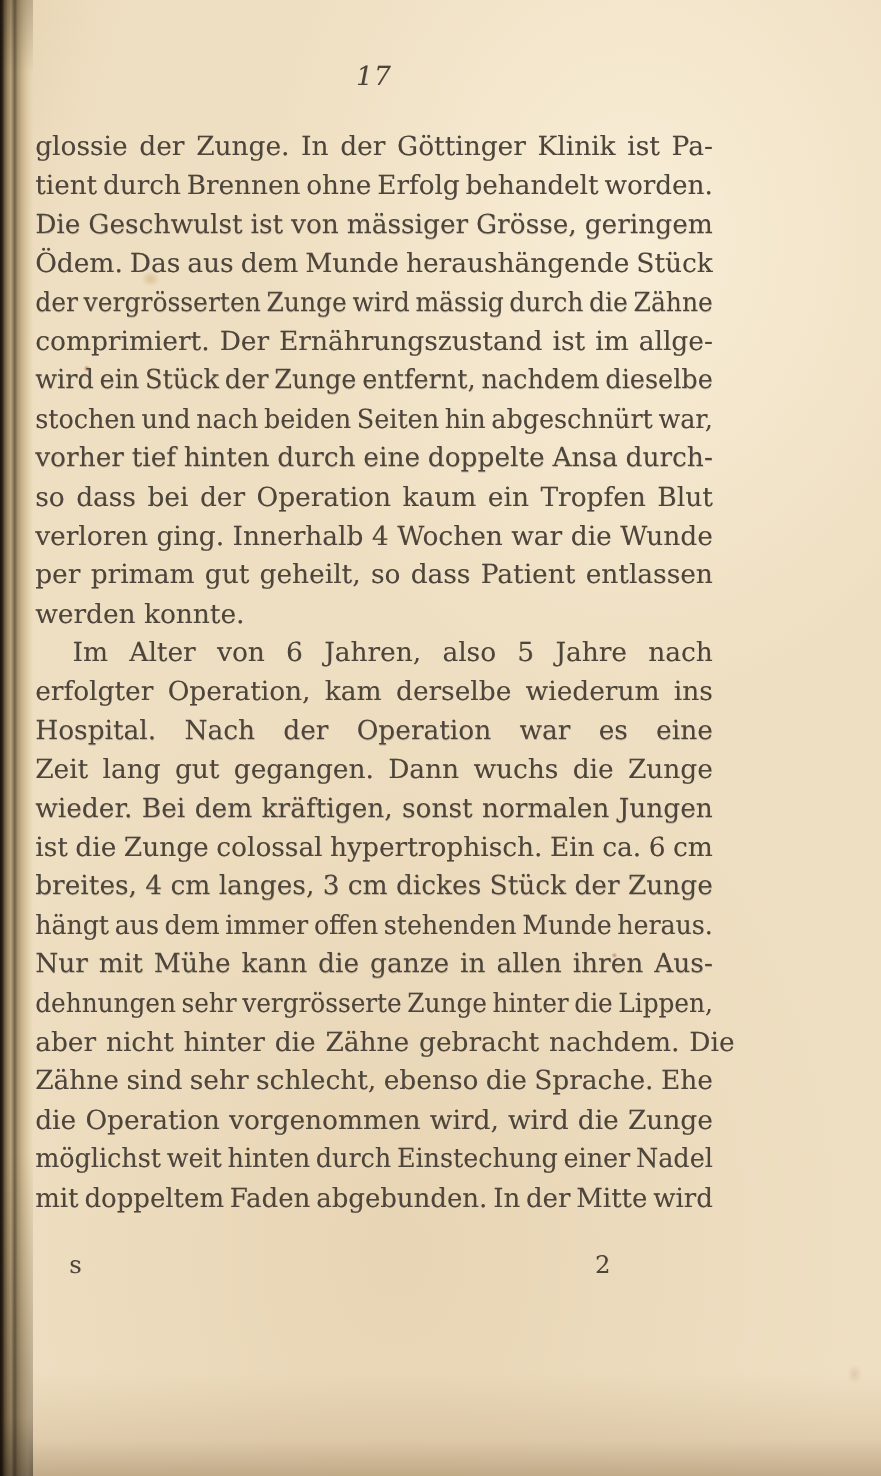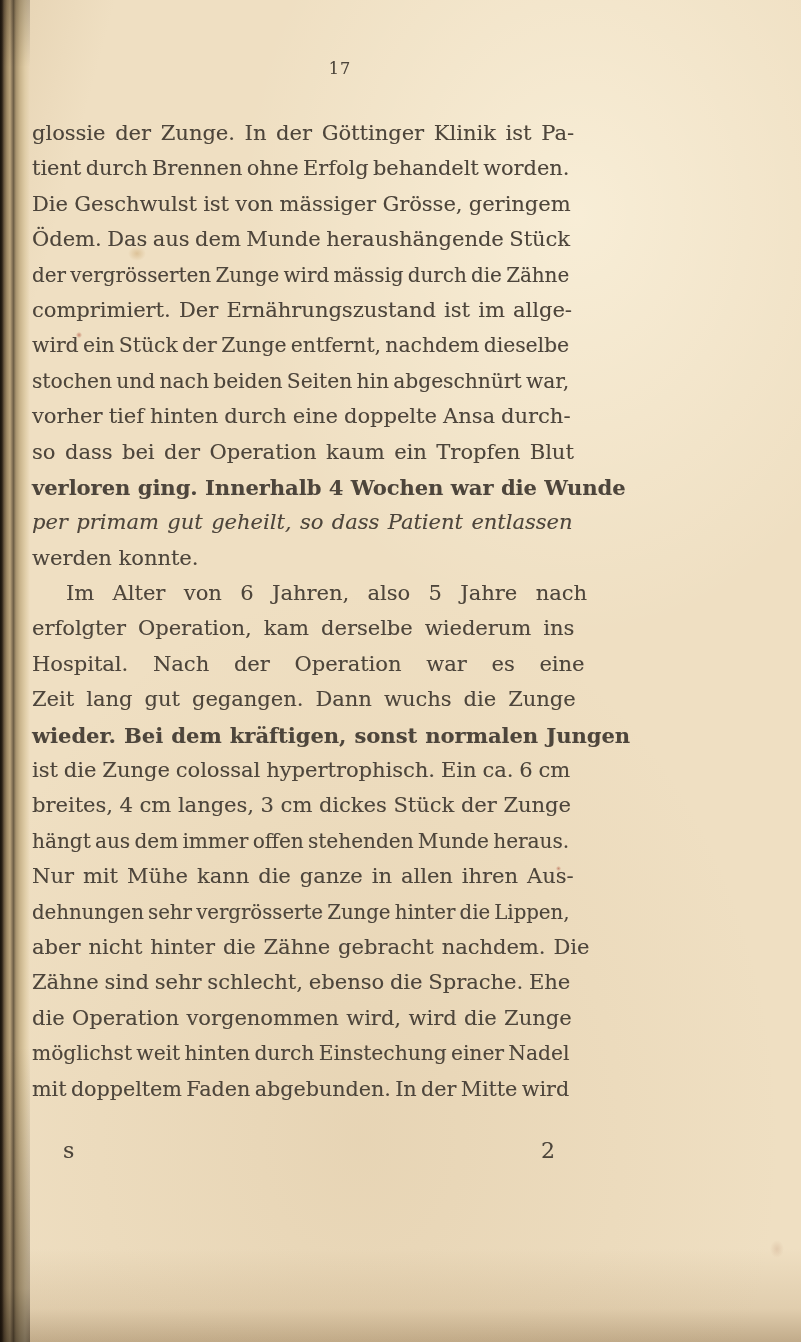--- a/index.html
+++ b/index.html
@@ -30,27 +30,28 @@
       #dfcca6 25px, rgba(239,223,194,0) 30px);
   }
   .binding::after {
     content: ""; position: absolute; inset: 0;
     background: linear-gradient(to bottom,
       rgba(38,27,15,0.22) 0%, rgba(38,27,15,0) 5%,
       rgba(38,27,15,0) 78%, rgba(38,27,15,0.28) 96%, rgba(24,16,8,0.5) 100%);
   }
   .pagenum {
     position: absolute; left: 32px; top: 57px; width: 616px;
-    text-align: center; font-size: 16px; line-height: 24px;
+    text-align: center; font-size: 24px; line-height: 24px;
     letter-spacing: 1px;
     text-shadow: 0.3px 0.3px 0.5px rgba(77,69,59,0.35);
+    font-style: italic;
   }
   .textblock {
     position: absolute; left: 32px; top: 116px; width: 616px;
-    font-size: 21px;
+    font-size: 24px;
     text-shadow: 0.3px 0.3px 0.5px rgba(77,69,59,0.3);
   }
   .tline {
     width: 616px; height: 35.4px; line-height: 35.4px;
     white-space: nowrap; overflow: visible;
   }
   .lc { display: inline-block; transform-origin: left center; white-space: nowrap; }
   .indent { display: inline-block; width: 34px; height: 1px; }
   .sig {
     position: absolute; top: 1140px; font-size: 22px; line-height: 22px;
@@ -85,30 +86,30 @@
         <div class="tline"><span class="lc" style="word-spacing: 3px;">glossie der Zunge. In der Göttinger Klinik ist Pa-</span></div>
         <div class="tline"><span class="lc" style="word-spacing: -2.2px; transform: scaleX(0.993548);">tient durch Brennen ohne Erfolg behandelt worden.</span></div>
         <div class="tline"><span class="lc" style="word-spacing: -0.450521px;">Die Geschwulst ist von mässiger Grösse, geringem</span></div>
         <div class="tline"><span class="lc" style="word-spacing: -1.21615px;">Ödem. Das aus dem Munde heraushängende Stück</span></div>
         <div class="tline"><span class="lc" style="word-spacing: -2.2px; transform: scaleX(0.946714);">der vergrösserten Zunge wird mässig durch die Zähne</span></div>
         <div class="tline"><span class="lc" style="word-spacing: 1.50313px;">comprimiert. Der Ernährungszustand ist im allge-</span></div>
         <div class="tline"><span class="lc" style="word-spacing: -2.2px; transform: scaleX(0.967484);">wird ein Stück der Zunge entfernt, nachdem dieselbe</span></div>
         <div class="tline"><span class="lc" style="word-spacing: -2.2px; transform: scaleX(0.962195);">stochen und nach beiden Seiten hin abgeschnürt war,</span></div>
         <div class="tline"><span class="lc" style="word-spacing: -0.575893px;">vorher tief hinten durch eine doppelte Ansa durch-</span></div>
         <div class="tline"><span class="lc" style="word-spacing: 2.83789px;">so dass bei der Operation kaum ein Tropfen Blut</span></div>
-        <div class="tline"><span class="lc" style="word-spacing: 0.0959821px; font-weight: bold;">verloren ging. Innerhalb 4 Wochen war die Wunde</span></div>
-        <div class="tline"><span class="lc" style="word-spacing: 1.75px; font-style: italic;">per primam gut geheilt, so dass Patient entlassen</span></div>
+        <div class="tline"><span class="lc" style="word-spacing: 0.0959821px;">verloren ging. Innerhalb 4 Wochen war die Wunde</span></div>
+        <div class="tline"><span class="lc" style="word-spacing: 1.75px;">per primam gut geheilt, so dass Patient entlassen</span></div>
         <div class="tline"><span class="lc">werden konnte.</span></div>
       </div>
       <div>
         <div class="tline"><span class="lc" style="word-spacing: 11.7207px;"><span class="indent"></span>Im Alter von 6 Jahren, also 5 Jahre nach</span></div>
         <div class="tline"><span class="lc" style="word-spacing: 5.4125px;">erfolgter Operation, kam derselbe wiederum ins</span></div>
         <div class="tline"><span class="lc" style="word-spacing: 18.0573px;">Hospital. Nach der Operation war es eine</span></div>
         <div class="tline"><span class="lc" style="word-spacing: 5.38616px;">Zeit lang gut gegangen. Dann wuchs die Zunge</span></div>
-        <div class="tline"><span class="lc" style="word-spacing: 0.869792px; font-weight: bold;">wieder. Bei dem kräftigen, sonst normalen Jungen</span></div>
+        <div class="tline"><span class="lc" style="word-spacing: 0.869792px;">wieder. Bei dem kräftigen, sonst normalen Jungen</span></div>
         <div class="tline"><span class="lc" style="word-spacing: -0.771484px;">ist die Zunge colossal hypertrophisch. Ein ca. 6 cm</span></div>
         <div class="tline"><span class="lc" style="word-spacing: -0.0364583px;">breites, 4 cm langes, 3 cm dickes Stück der Zunge</span></div>
         <div class="tline"><span class="lc" style="word-spacing: -2.2px; transform: scaleX(0.955224);">hängt aus dem immer offen stehenden Munde heraus.</span></div>
         <div class="tline"><span class="lc" style="word-spacing: 2.30208px;">Nur mit Mühe kann die ganze in allen ihren Aus-</span></div>
         <div class="tline"><span class="lc" style="word-spacing: -2.2px; transform: scaleX(0.937506);">dehnungen sehr vergrösserte Zunge hinter die Lippen,</span></div>
         <div class="tline"><span class="lc" style="word-spacing: 1.29464px;">aber nicht hinter die Zähne gebracht nachdem. Die</span></div>
         <div class="tline"><span class="lc" style="word-spacing: -0.823661px;">Zähne sind sehr schlecht, ebenso die Sprache. Ehe</span></div>
         <div class="tline"><span class="lc" style="word-spacing: 0.744792px;">die Operation vorgenommen wird, wird die Zunge</span></div>
         <div class="tline"><span class="lc" style="word-spacing: -2.2px; transform: scaleX(0.962406);">möglichst weit hinten durch Einstechung einer Nadel</span></div>
         <div class="tline"><span class="lc" style="word-spacing: -2.2px; transform: scaleX(0.983387);">mit doppeltem Faden abgebunden. In der Mitte wird</span></div>

